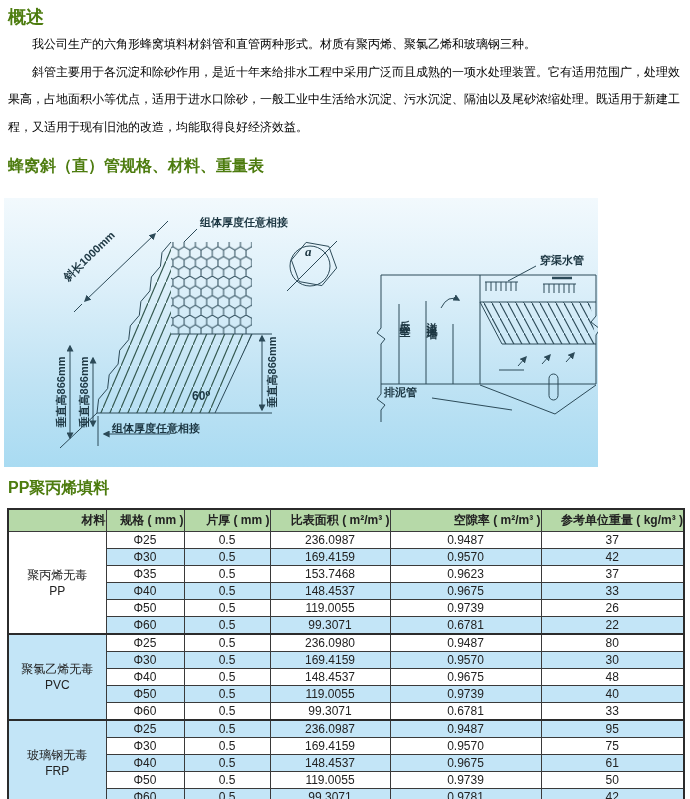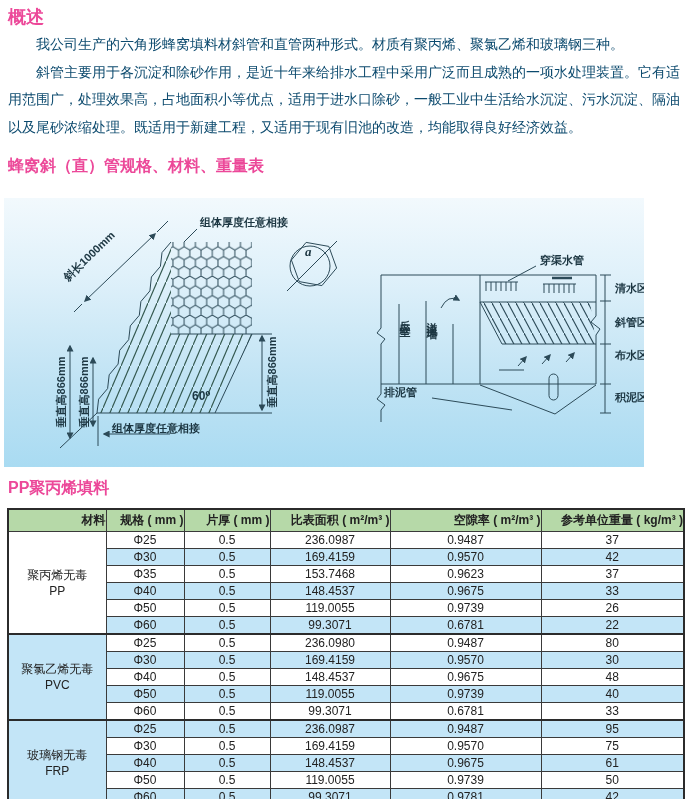--- a/index.html
+++ b/index.html
@@ -4,38 +4,38 @@
 <style>
   html,body{margin:0;padding:0;}
   body{
     width:690px;
     background:#ffffff;
     font-family:"Liberation Sans","DejaVu Sans",sans-serif;
     color:#3d3d3d;
   }
   .page{width:690px;position:relative;}
   .h-green{
-    color:#ec4899;
+    color:#4d7c0f;
     font-weight:600;
     margin:0;
   }
   #overview-heading{font-size:18px;padding:5px 0 2px 8px;}
   #spec-heading{font-size:16px;padding:15px 0 0 8px;}
   #materials-heading{font-size:16px;padding:11px 0 0 8px;}
   .body-text{
     margin:0 10px 0 8px;
-    font-size:14px;
+    font-size:12px;
     line-height:27.5px;
     text-indent:2em;
-    color:#0c4a6e;
+    color:#000000;
   }
   
   .diagram-box{
     position:relative;
-    width:640px;height:269px;
+    width:594px;height:269px;
     margin:21px 4px 0 4px;
     background:linear-gradient(180deg,#f2f9fd 0%,#e0f1fa 28%,#c0e3f4 68%,#a9dbf2 100%);
     overflow:hidden;
   }
   .diagram-box svg{position:absolute;left:0;top:0;}
   .dlabel{
     position:absolute;
     font-size:11px;
     font-weight:bold;
     color:#1c3642;

